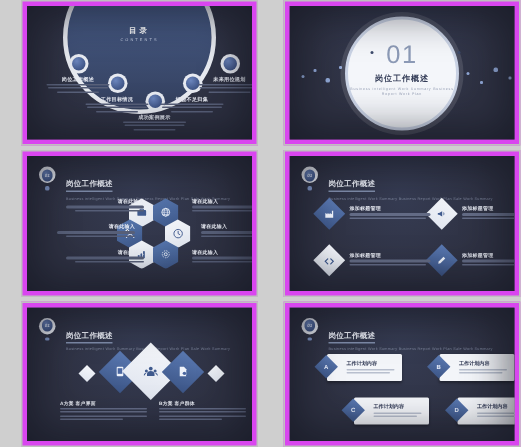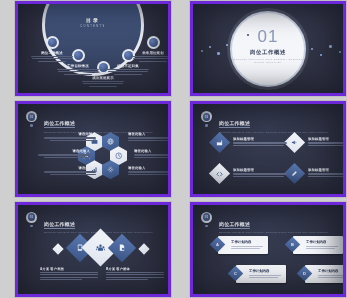--- a/index.html
+++ b/index.html
@@ -1,18 +1,18 @@
 <!DOCTYPE html>
 <html><head>
 <meta charset="utf-8">
 <style>
   html,body{margin:0;padding:0;background:#d8d8d8;}
   body{width:347px;height:298px;overflow:hidden;font-family:"Liberation Sans","DejaVu Sans",sans-serif;}
   #grid{display:grid;grid-template-columns:1fr 1fr;grid-template-rows:1fr 1fr 1fr;gap:3px;width:347px;height:298px;background:#cfcfcf;}
-  .slide{position:relative;background:#6d28d9;overflow:hidden;border:1px solid #bfbfbf;box-sizing:border-box;margin-left:14px;}
+  .slide{position:relative;background:#d946ef;overflow:hidden;border:1px solid #bfbfbf;box-sizing:border-box;margin-left:14px;}
   .inner{position:absolute;left:3px;top:3px;right:3px;bottom:3px;background:#2e3142;overflow:hidden;}
   .inner:before{content:"";position:absolute;inset:0;background:
     linear-gradient(115deg,rgba(255,255,255,.035) 0 1px,transparent 1px 22px),
     linear-gradient(65deg,rgba(255,255,255,.028) 0 1px,transparent 1px 30px),
     radial-gradient(circle at 50% 30%,rgba(90,110,160,.18),transparent 62%);
     pointer-events:none;}
   .vig{position:absolute;inset:0;box-shadow:inset 0 0 26px 6px rgba(12,14,24,.55);pointer-events:none;}
 
   
   .t{color:#e9ecf4;font-weight:bold;letter-spacing:.2px;}

